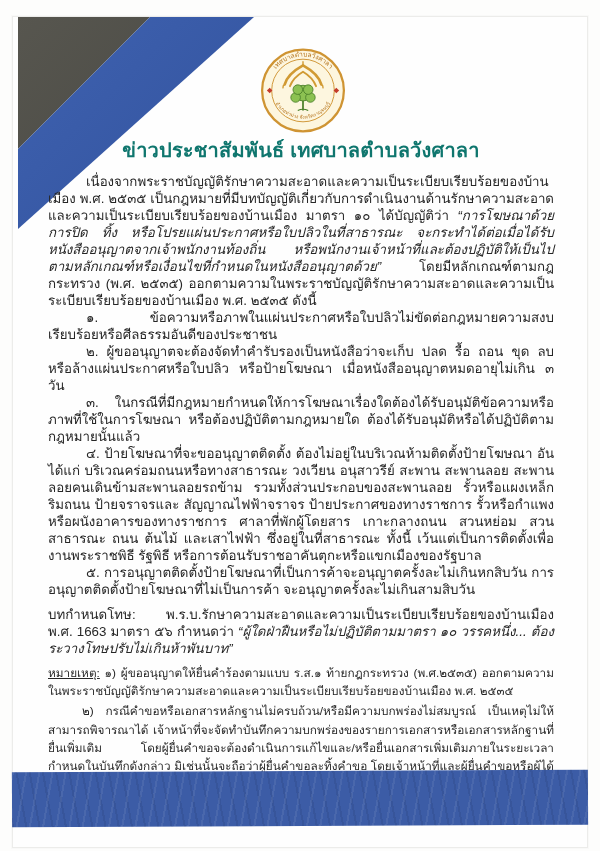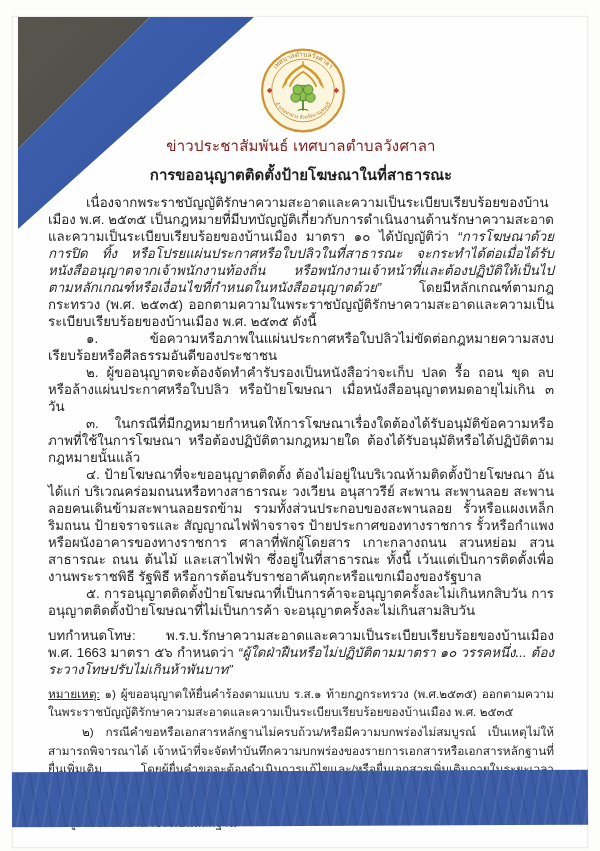--- a/index.html
+++ b/index.html
@@ -37,21 +37,21 @@
       repeating-linear-gradient(100deg, rgba(255,255,255,.07) 0 2px, transparent 2px 13px),
       repeating-linear-gradient(80deg, rgba(0,0,20,.08) 0 2px, transparent 2px 13px);
     transform:rotate(-0.25deg);
   }
   
   .seal{position:absolute;left:256px;top:47px;width:94px;height:87px;}
   .seal svg{width:100%;height:100%;}
   
   .content{position:absolute;left:48px;top:134px;width:506px;}
   .title{
-    font-size:15px;font-weight:normal;text-align:center;margin:0;color:#7f1d1d;
+    font-size:20px;font-weight:bold;text-align:center;margin:0;color:#0f766e;
     letter-spacing:.2px;
   }
   .subtitle{
     font-size:15px;font-weight:bold;text-align:center;margin:5px 0 0 0;color:#1f1f1f;
   }
   .bodytext{margin-top:7px;}
   .bodytext p{
     margin:0;font-size:13.3px;line-height:17px;text-align:justify;
     text-indent:38px;overflow-wrap:break-word;
   }
@@ -106,21 +106,20 @@
       <circle cx="41.5" cy="58" r="5.5" fill="#8cc152" stroke="#4b7f2a" stroke-width="1"></circle>
       <circle cx="58.5" cy="58" r="5.5" fill="#8cc152" stroke="#4b7f2a" stroke-width="1"></circle>
       <circle cx="44" cy="49" r="5.5" fill="#8cc152" stroke="#4b7f2a" stroke-width="1"></circle>
       <circle cx="56" cy="49" r="5.5" fill="#8cc152" stroke="#4b7f2a" stroke-width="1"></circle>
     </g>
   </svg>
 </div>
 
 <div class="content">
   <div class="title">ข่าวประชาสัมพันธ์ เทศบาลตำบลวังศาลา</div>
-  <div class="subtitle">การขออนุญาตติดตั้งป้ายโฆษณาในที่สาธารณะ</div>
 
   <div class="bodytext">
     <p><span>เนื่องจากพระราชบัญญัติรักษาความสะอาดและความเป็นระเบียบเรียบร้อยของบ้านเมือง พ.ศ. ๒๕๓๕ เป็นกฎหมายที่มีบทบัญญัติเกี่ยวกับการดำเนินงานด้านรักษาความสะอาดและความเป็นระเบียบเรียบร้อยของบ้านเมือง มาตรา ๑๐ ได้บัญญัติว่า </span><span class="q">“การโฆษณาด้วยการปิด ทิ้ง หรือโปรยแผ่นประกาศหรือใบปลิวในที่สาธารณะ จะกระทำได้ต่อเมื่อได้รับหนังสืออนุญาตจากเจ้าพนักงานท้องถิ่น หรือพนักงานเจ้าหน้าที่และต้องปฏิบัติให้เป็นไปตามหลักเกณฑ์หรือเงื่อนไขที่กำหนดในหนังสืออนุญาตด้วย”</span><span> โดยมีหลักเกณฑ์ตามกฎกระทรวง (พ.ศ. ๒๕๓๕) ออกตามความในพระราชบัญญัติรักษาความสะอาดและความเป็นระเบียบเรียบร้อยของบ้านเมือง พ.ศ. ๒๕๓๕ ดังนี้</span></p>
 
     <p>๑. ข้อความหรือภาพในแผ่นประกาศหรือใบปลิวไม่ขัดต่อกฎหมายความสงบเรียบร้อยหรือศีลธรรมอันดีของประชาชน</p>
     <p>๒. ผู้ขออนุญาตจะต้องจัดทำคำรับรองเป็นหนังสือว่าจะเก็บ ปลด รื้อ ถอน ขุด ลบ หรือล้างแผ่นประกาศหรือใบปลิว หรือป้ายโฆษณา เมื่อหนังสืออนุญาตหมดอายุไม่เกิน ๓ วัน</p>
     <p>๓. ในกรณีที่มีกฎหมายกำหนดให้การโฆษณาเรื่องใดต้องได้รับอนุมัติข้อความหรือภาพที่ใช้ในการโฆษณา หรือต้องปฏิบัติตามกฎหมายใด ต้องได้รับอนุมัติหรือได้ปฏิบัติตามกฎหมายนั้นแล้ว</p>
     <p>๔. ป้ายโฆษณาที่จะขออนุญาตติดตั้ง ต้องไม่อยู่ในบริเวณห้ามติดตั้งป้ายโฆษณา อันได้แก่ บริเวณคร่อมถนนหรือทางสาธารณะ วงเวียน อนุสาวรีย์ สะพาน สะพานลอย สะพานลอยคนเดินข้ามสะพานลอยรถข้าม รวมทั้งส่วนประกอบของสะพานลอย รั้วหรือแผงเหล็กริมถนน ป้ายจราจรและ สัญญาณไฟฟ้าจราจร ป้ายประกาศของทางราชการ รั้วหรือกำแพง หรือผนังอาคารของทางราชการ ศาลาที่พักผู้โดยสาร เกาะกลางถนน สวนหย่อม สวนสาธารณะ ถนน ต้นไม้ และเสาไฟฟ้า ซึ่งอยู่ในที่สาธารณะ ทั้งนี้ เว้นแต่เป็นการติดตั้งเพื่องานพระราชพิธี รัฐพิธี หรือการต้อนรับราชอาคันตุกะหรือแขกเมืองของรัฐบาล</p>
     <p>๕. การอนุญาตติดตั้งป้ายโฆษณาที่เป็นการค้าจะอนุญาตครั้งละไม่เกินหกสิบวัน การอนุญาตติดตั้งป้ายโฆษณาที่ไม่เป็นการค้า จะอนุญาตครั้งละไม่เกินสามสิบวัน</p>
 

